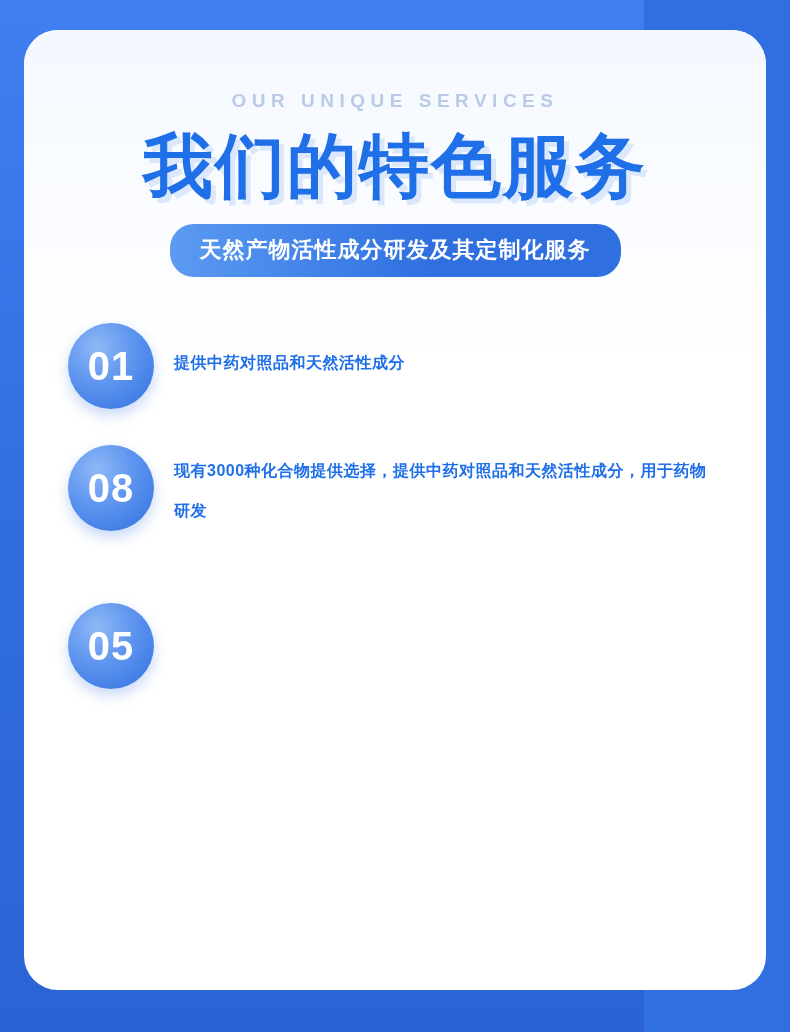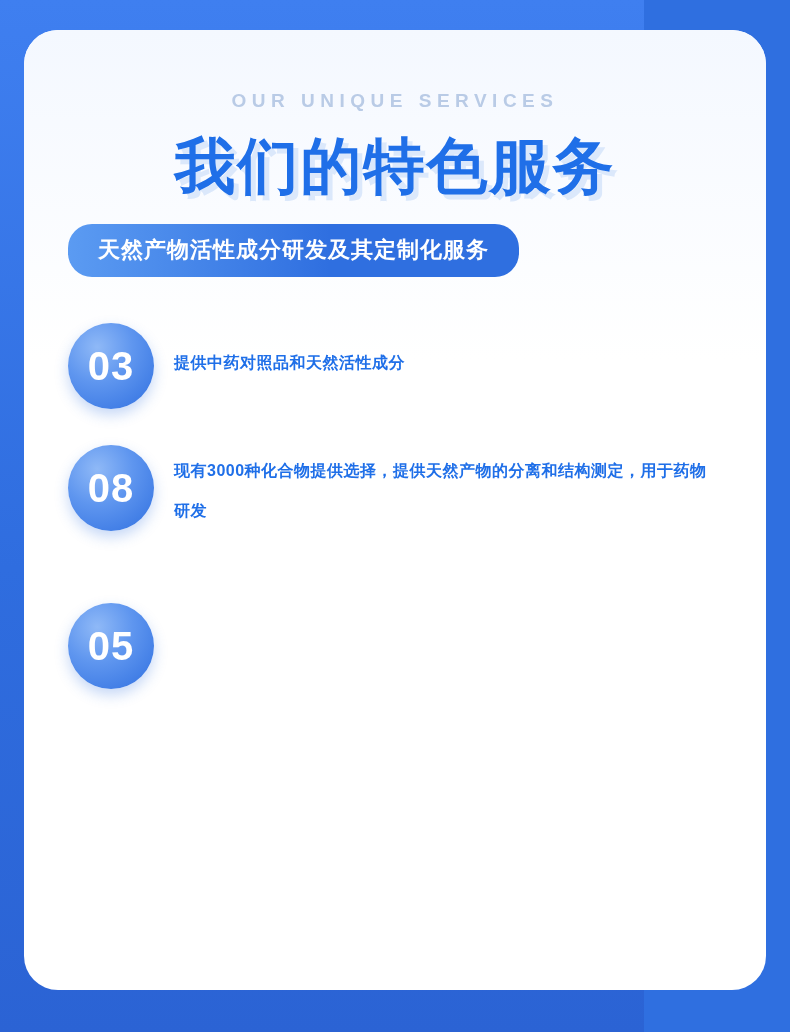--- a/index.html
+++ b/index.html
@@ -63,32 +63,32 @@
     position: relative;
     height: 96px;
     margin-bottom: 10px;
   }
   .headline {
     position: absolute;
     left: 0;
     right: 0;
     top: 0;
     text-align: center;
-    font-size: 61px;
+    font-size: 70px;
     line-height: 96px;
     font-weight: bold;
     letter-spacing: 2px;
     color: #1f6fe8;
     text-shadow: 5px 5px 0 #dbe8fb;
     white-space: nowrap;
   }
 
   .subtitle-row {
     display: flex;
-    justify-content: flex-start;
+    justify-content: center;
     margin-top: 2px;
   }
   .subtitle {
     display: inline-block;
     background: linear-gradient(90deg, #5b9bf2 0%, #2f6fe0 58%, #2f6fe0 100%);
     color: #ffffff;
     font-size: 22px;
     font-weight: bold;
     letter-spacing: 1px;
     padding: 11px 30px 12px 30px;
@@ -154,30 +154,30 @@
       </div>
 
       <div class="subtitle-row">
         <div class="subtitle">天然产物活性成分研发及其定制化服务</div>
       </div>
 
       <div class="list">
 
         <div class="item">
           <div class="badge">
-            <span class="badge-num">03</span>
+            <span class="badge-num">01</span>
           </div>
           <div class="item-text">提供中药对照品和天然活性成分</div>
         </div>
 
         <div class="item two-line">
           <div class="badge">
             <span class="badge-num">08</span>
           </div>
-          <div class="item-text">现有3000种化合物提供选择，提供天然产物的分离和结构测定，用于药物研发</div>
+          <div class="item-text">现有3000种化合物提供选择，提供中药对照品和天然活性成分，用于药物研发</div>
         </div>
 
 
         <div class="item">
         </div>
 
         <div class="item two-line">
           <div class="badge">
             <span class="badge-num">05</span>
           </div>

